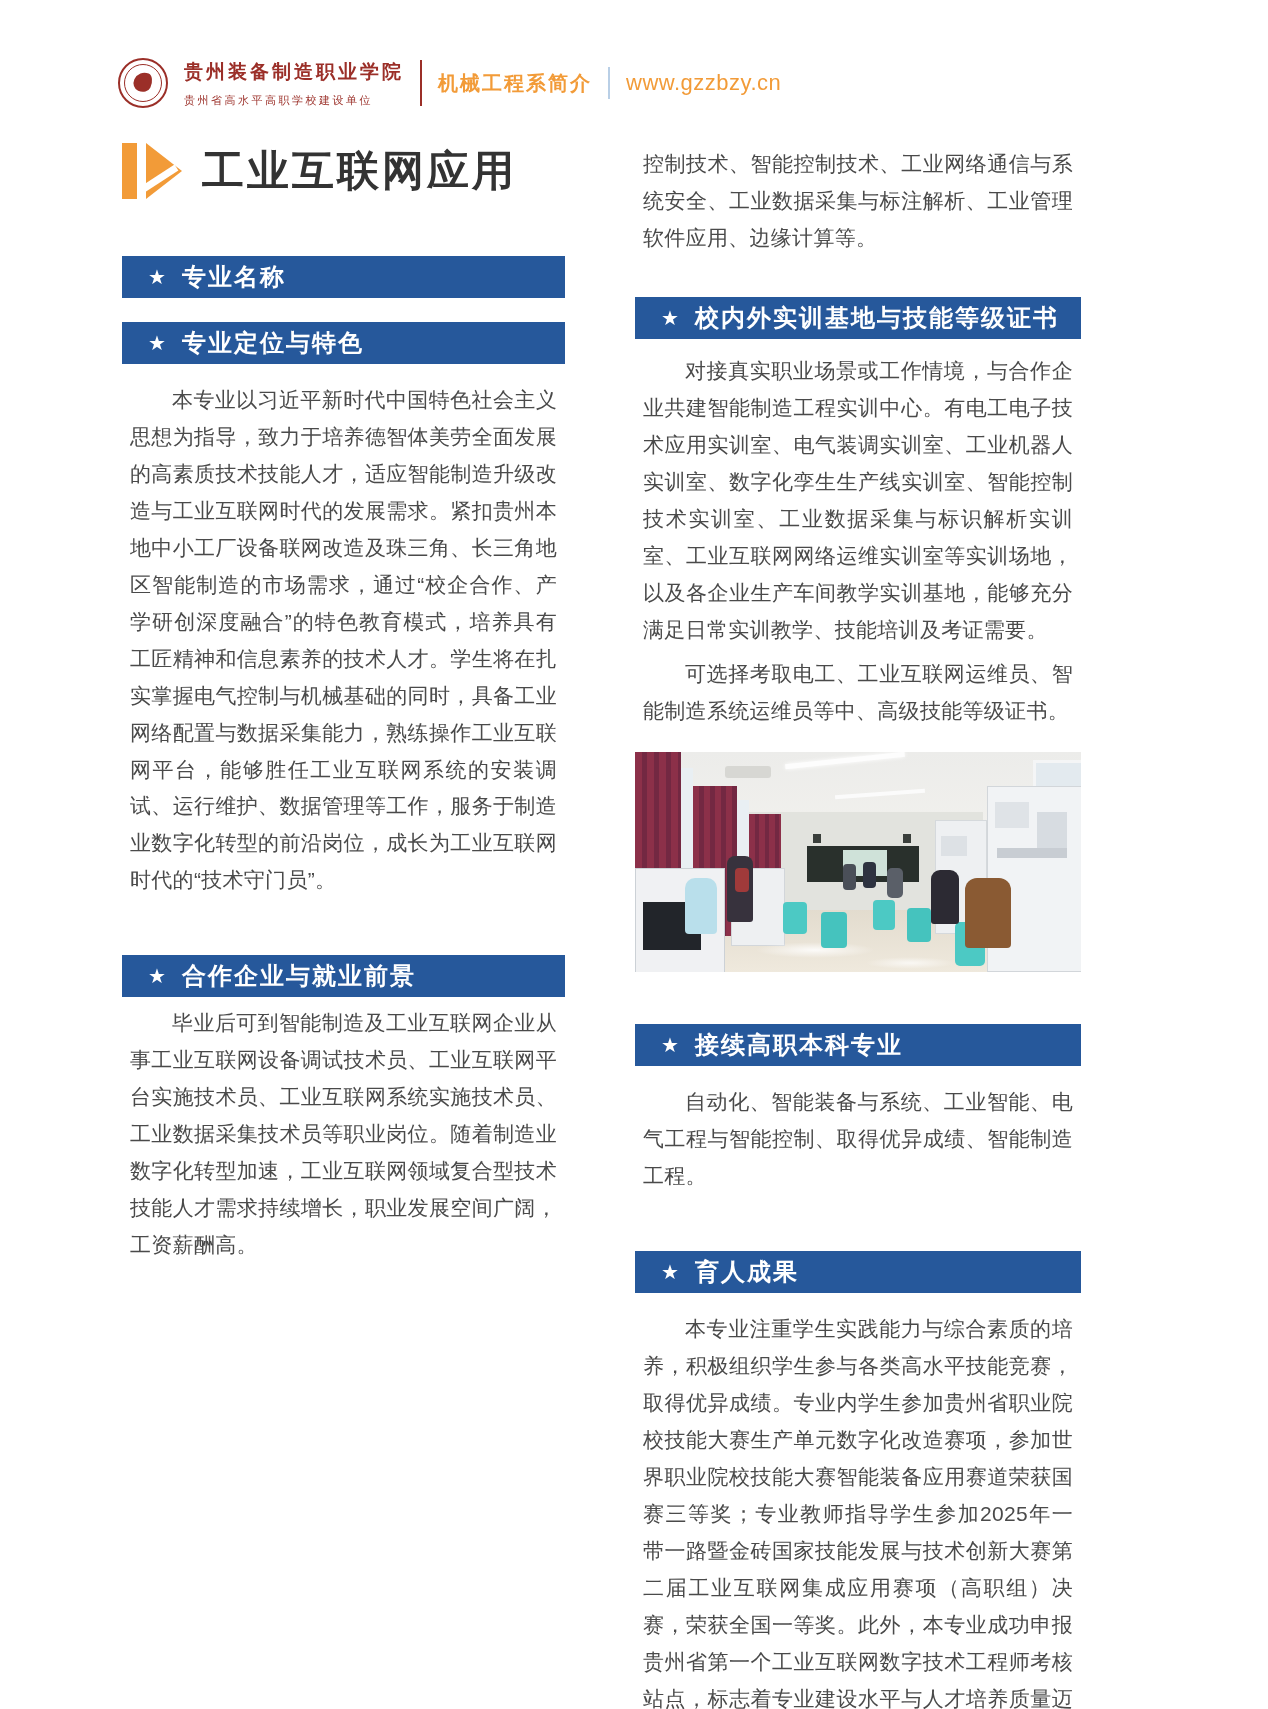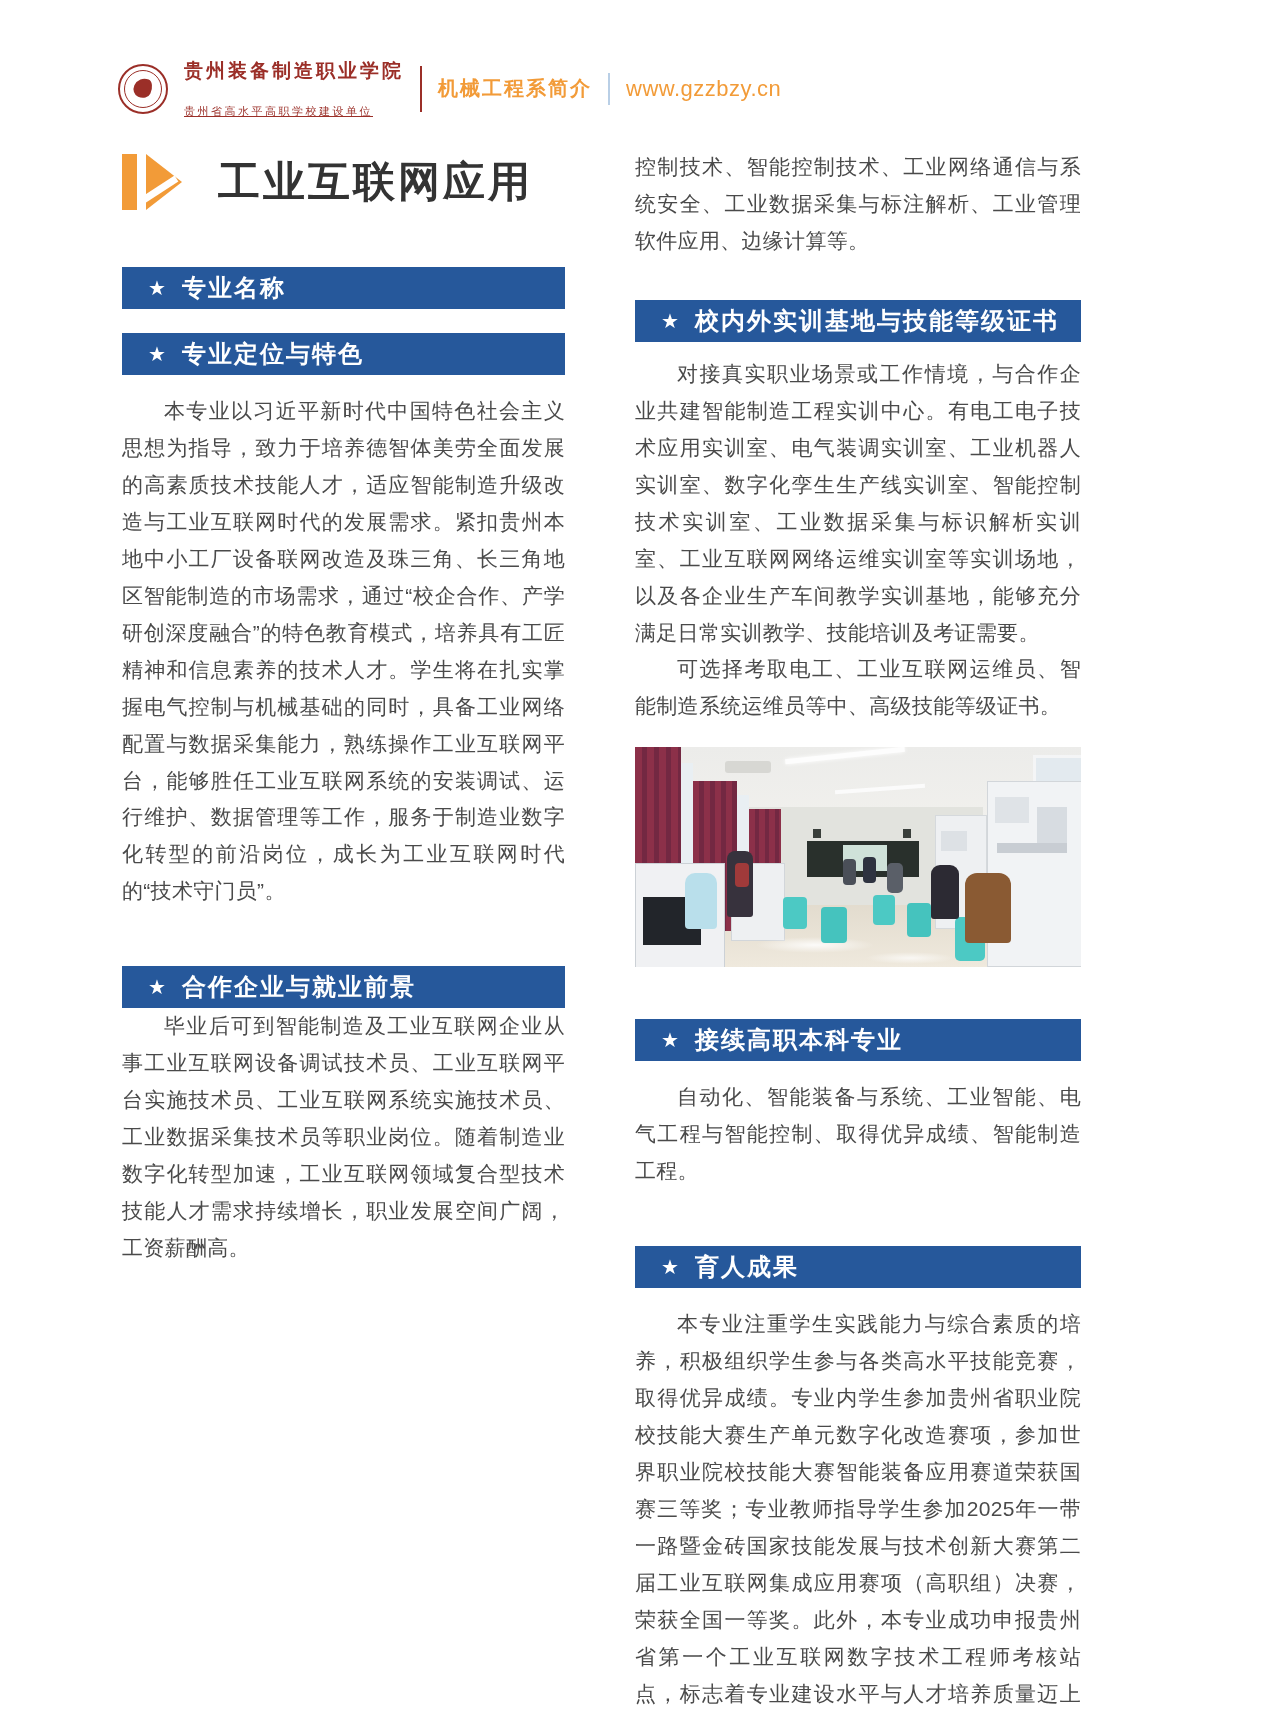--- a/index.html
+++ b/index.html
@@ -9,47 +9,47 @@
   
   .header{display:flex;align-items:center;gap:16px;margin:58px 0 0 118px;}
   .logo{position:relative;width:46px;height:46px;border:2px solid #9b2f28;border-radius:50%;flex:0 0 auto;}
   .logo::before{content:"";position:absolute;inset:4px;border:1px solid #9b2f28;border-radius:50%;}
   .logo::after{content:"";position:absolute;left:14px;top:12px;width:18px;height:20px;background:#9b2f28;
                border-radius:60% 40% 55% 45%/55% 60% 40% 45%;transform:rotate(24deg);}
   .college{display:flex;flex-direction:column;}
   .college-name{font-family:"Liberation Serif","DejaVu Serif",serif;font-weight:bold;color:#9b2f28;
                 font-size:19px;letter-spacing:3px;}
   .college-sub{font-family:"Liberation Serif","DejaVu Serif",serif;color:#9b2f28;font-size:11px;
-               letter-spacing:2.5px;margin-top:20px;text-decoration:underline;}
+               letter-spacing:2.5px;margin-top:8px;}
   .vdiv{width:2px;height:46px;background:#9b2f28;}
   .vdiv2{width:2px;height:32px;background:#b9cfe6;}
   .dept{color:#f29b38;font-size:20px;font-weight:bold;letter-spacing:2px;}
   .site{color:#f29b38;font-size:22px;letter-spacing:.5px;}
 
   
   .columns{display:flex;margin-top:30px;padding-left:122px;}
   .col-left{width:443px;margin-right:70px;flex:0 0 auto;}
   .col-right{width:446px;flex:0 0 auto;}
 
   
   .title-row{display:flex;align-items:center;gap:18px;height:66px;}
   .t-icon{position:relative;width:62px;height:58px;flex:0 0 auto;}
   .t-bar{position:absolute;left:0;top:1px;width:15px;height:56px;background:#f29b38;}
   .t-tri{position:absolute;left:24px;top:1px;width:0;height:0;
          border-top:28px solid transparent;border-bottom:28px solid transparent;border-left:36px solid #f29b38;}
   .t-slit{position:absolute;left:14px;top:34px;width:44px;height:7px;background:#fff;transform:rotate(-33deg);}
-  .title-text{font-size:42px;font-weight:bold;color:#333;letter-spacing:3px;margin-left:16px;}
+  .title-text{font-size:42px;font-weight:bold;color:#333;letter-spacing:3px;}
 
   
   .bar{background:#26589b;color:#fff;height:42px;display:flex;align-items:center;
        padding-left:26px;font-weight:bold;font-size:24px;letter-spacing:2px;}
   .bar .star{margin-right:14px;font-size:20px;}
 
   
-  .para{font-size:21px;line-height:1.76;color:#4a4a4a;text-align:justify;letter-spacing:.3px;margin:0;}
+  .para{font-size:21px;line-height:1.76;color:#4a4a4a;text-align:justify;letter-spacing:.3px;margin:8px;}
   .indent{text-indent:2em;}
   .info{list-style:none;margin:22px 0 0 0;padding:0 0 0 42px;}
   .info li{font-size:21px;color:#4a4a4a;line-height:2.18;letter-spacing:.5px;}
 
   .mt14{margin-top:14px;} .mt18{margin-top:18px;} .mt24{margin-top:24px;}
   .mt40{margin-top:40px;} .mt52{margin-top:52px;} .mt56{margin-top:56px;}
 
   
   .photo{position:relative;width:446px;height:220px;margin-top:22px;overflow:hidden;
          background:linear-gradient(#ececea 0%,#f3f2ee 48%,#ded7c9 62%,#efe9dd 100%);}

